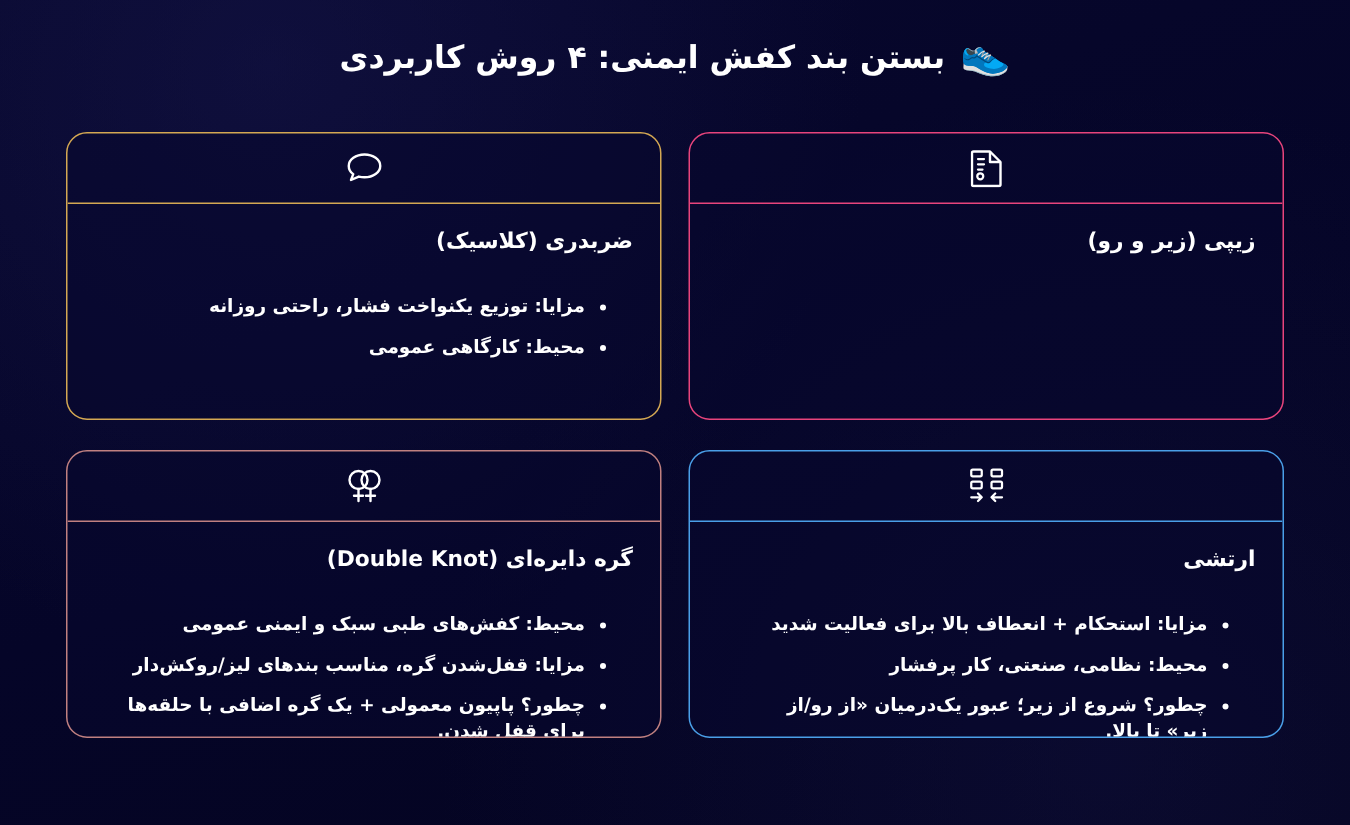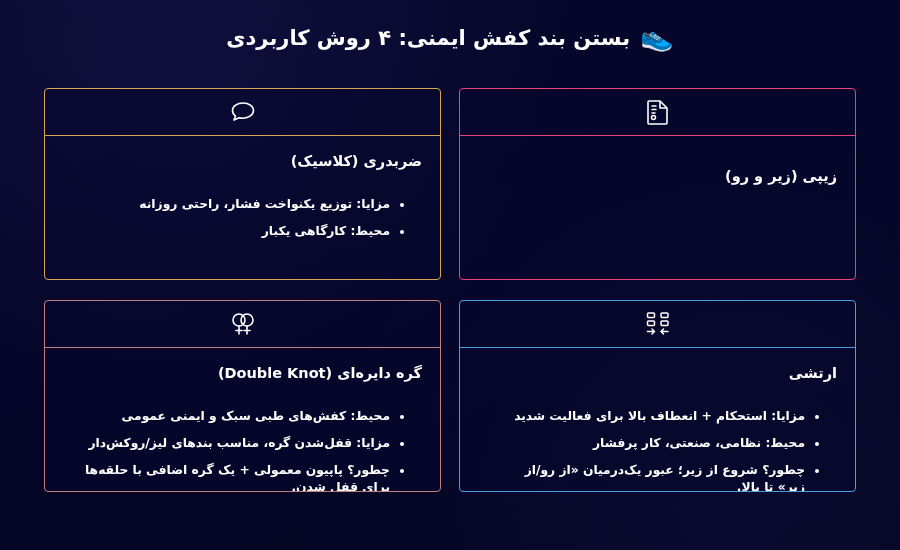--- a/index.html
+++ b/index.html
@@ -62,21 +62,21 @@
     bottom: 58px;
     display: grid;
     grid-template-columns: 1fr 1fr;
     grid-template-rows: 1fr 1fr;
     column-gap: 18px;
     row-gap: 20px;
   }
 
   .card {
     border: 1.6px solid #888;
-    border-radius: 4px;
+    border-radius: 14px;
     background: rgba(8, 8, 46, 0.55);
     display: flex;
     flex-direction: column;
     overflow: hidden;
     box-sizing: border-box;
   }
   .card-head {
     height: 46px;
     flex: 0 0 46px;
     border-bottom: 1.6px solid #888;
@@ -138,21 +138,21 @@
 
 <div class="page">
 
   <div class="title-bar">
     <span class="title-icon">👟</span>
     <span class="title-text">بستن بند کفش ایمنی: ۴ روش کاربردی</span>
   </div>
 
   <div class="grid">
 
-    <div class="card" id="card-0" style="border-color: rgb(232, 68, 124); gap: 15px;">
+    <div class="card" id="card-0" style="border-color: rgb(232, 68, 124);">
       <div class="card-head" style="border-bottom-color: rgb(232, 68, 124);">
         <svg width="22" height="26" viewBox="0 0 22 26" fill="none">
           <path d="M2 2h11l7 7v15a1 1 0 0 1-1 1H2a1 1 0 0 1-1-1V3a1 1 0 0 1 1-1z" stroke="#ffffff" stroke-width="1.6" stroke-linejoin="round"></path>
           <path d="M13 2v7h7" stroke="#ffffff" stroke-width="1.6" stroke-linejoin="round"></path>
           <path d="M5 7h4M5 10.5h4M5 14h3" stroke="#ffffff" stroke-width="1.5" stroke-linecap="round"></path>
           <circle cx="6.5" cy="18.5" r="2" stroke="#ffffff" stroke-width="1.5"></circle>
         </svg>
       </div>
       <div class="card-body">
         <div class="card-title">زیپی (زیر و رو)</div>
@@ -162,21 +162,21 @@
     <div class="card" id="card-1" style="border-color: rgb(212, 168, 83);">
       <div class="card-head" style="border-bottom-color: rgb(212, 168, 83);">
         <svg width="26" height="24" viewBox="0 0 26 24" fill="none">
           <path d="M13 3c5.8 0 10.5 3.4 10.5 7.6S18.8 18.2 13 18.2c-1.3 0-2.6-.17-3.8-.5l-5.2 2.3 1.5-3.9C3.6 14.7 2.5 12.8 2.5 10.6 2.5 6.4 7.2 3 13 3z" stroke="#ffffff" stroke-width="1.6" stroke-linejoin="round"></path>
         </svg>
       </div>
       <div class="card-body">
         <div class="card-title">ضربدری (کلاسیک)</div>
         <ul class="card-list">
           <li>مزایا: توزیع یکنواخت فشار، راحتی روزانه</li>
-          <li>محیط: کارگاهی یکبار</li>
+          <li>محیط: کارگاهی عمومی</li>
         </ul>
       </div>
     </div>
 
     <div class="card" id="card-2" style="border-color: rgb(74, 159, 232);">
       <div class="card-head" style="border-bottom-color: rgb(74, 159, 232);">
         <svg width="26" height="26" viewBox="0 0 26 26" fill="none">
           <rect x="2.5" y="2" width="7" height="4.5" rx="1" stroke="#ffffff" stroke-width="1.5"></rect>
           <rect x="16" y="2" width="7" height="4.5" rx="1" stroke="#ffffff" stroke-width="1.5"></rect>
           <rect x="2.5" y="10" width="7" height="4.5" rx="1" stroke="#ffffff" stroke-width="1.5"></rect>

